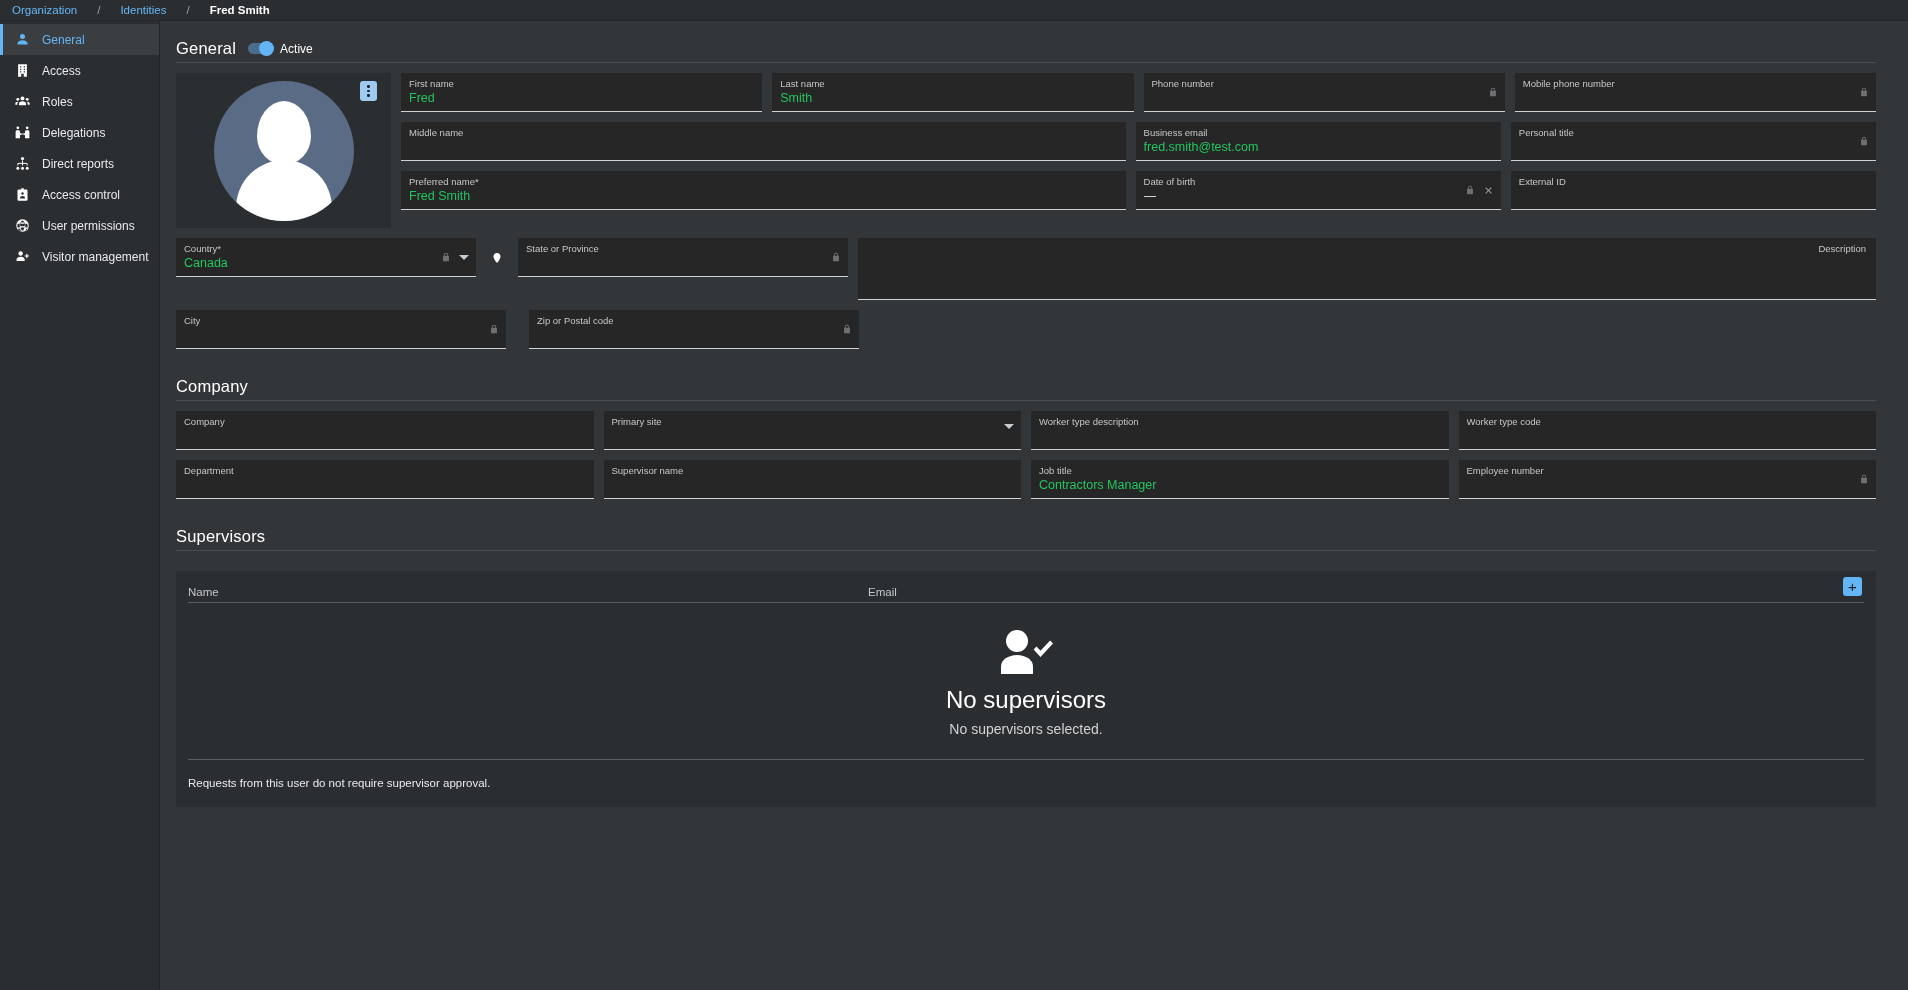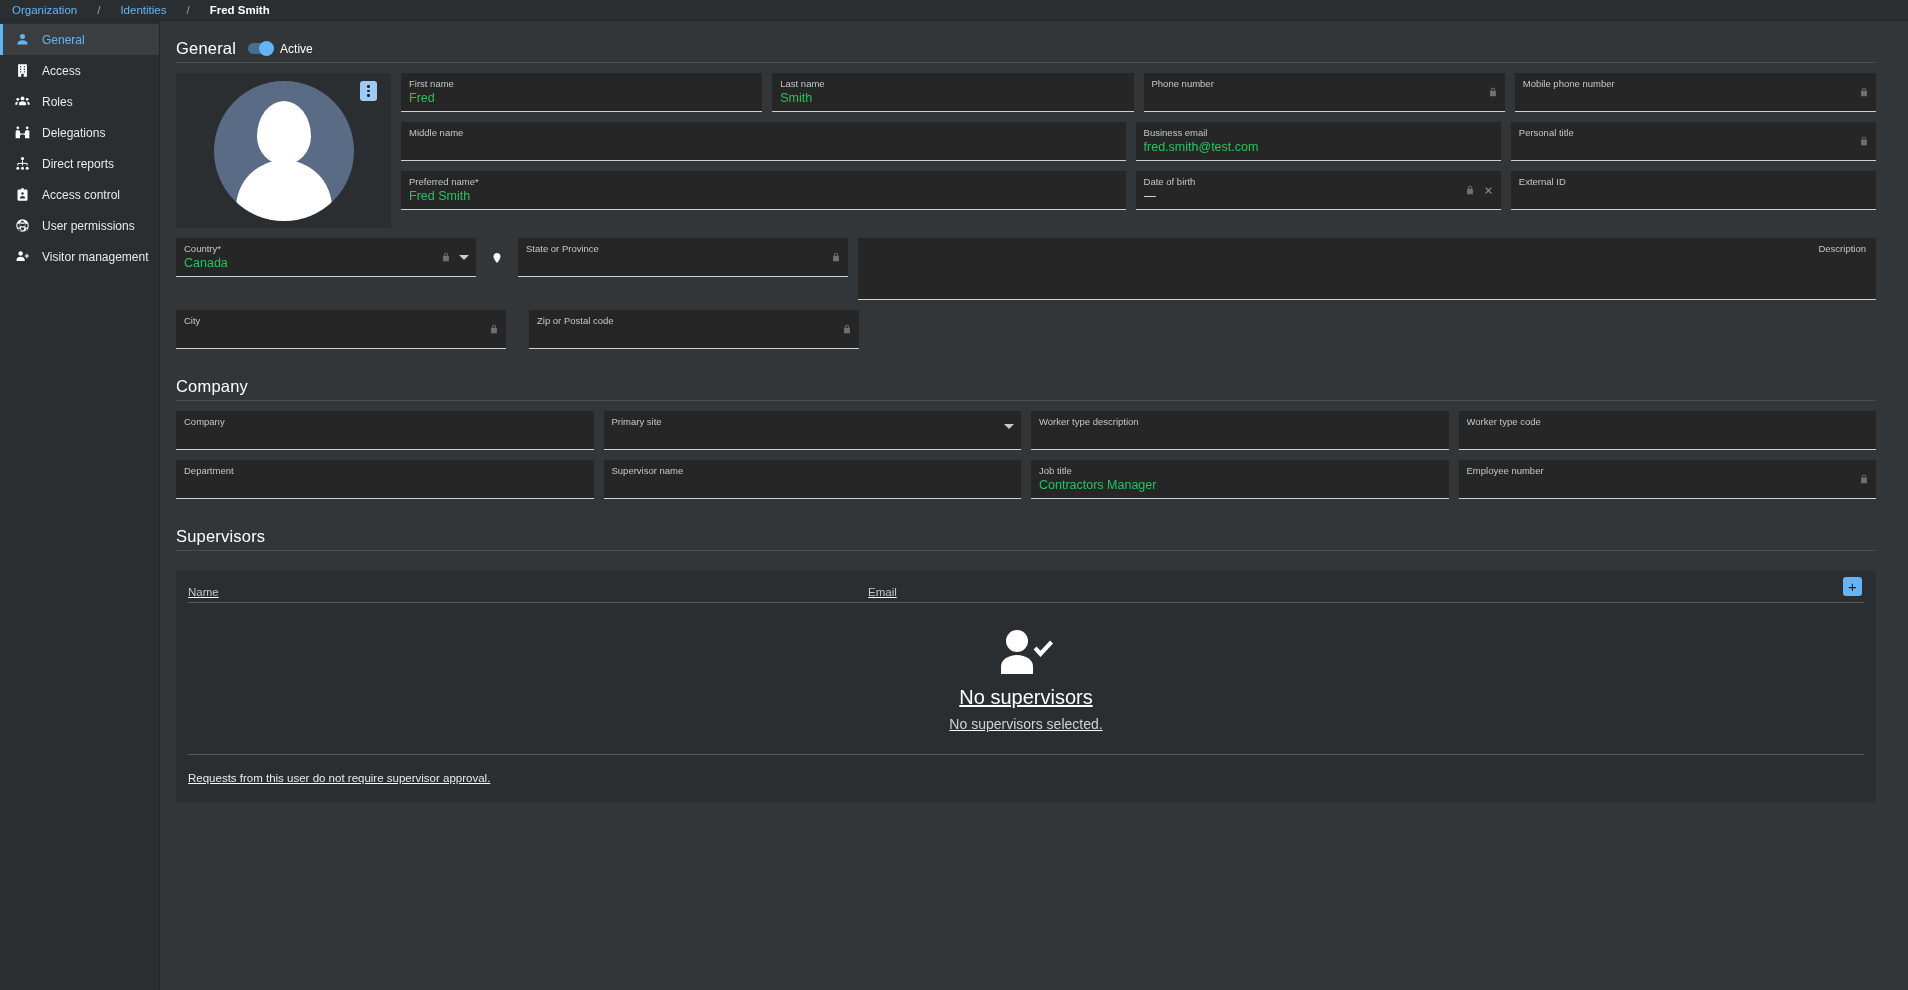--- a/index.html
+++ b/index.html
@@ -177,21 +177,20 @@
     padding: 4px 10px 0 8px;
     flex: 1 1 0;
     text-align: right;
   }
 
   
   .table-card {
     background: #2b2e30;
     margin-top: 20px;
     padding: 0 12px;
-    text-decoration: underline;
   }
   .th-row {
     display: flex; align-items: center;
     height: 32px;
     border-bottom: 1px solid #5a5e61;
     position: relative;
     padding-top: 10px;
   }
   .th { font-size: 11.5px; color: #c4c7c9; }
   .th.name { width: 680px; }
@@ -201,21 +200,21 @@
     background: #64b5f6; color: #1d2023;
     display: flex; align-items: center; justify-content: center;
     font-size: 15px; line-height: 1; cursor: pointer;
   }
   .empty-state {
     display: flex; flex-direction: column; align-items: center; justify-content: center;
     padding: 25px 0 22px;
   }
   .empty-icon { width: 66px; height: 50px; position: relative; margin-bottom: 6px; }
   .empty-icon svg { width: 66px; height: 50px; fill: #ffffff; }
-  .empty-title { font-size: 20px; color: #ffffff; margin-top: 2px; }
+  .empty-title { font-size: 24px; color: #ffffff; margin-top: 2px; }
   .empty-sub { font-size: 14px; color: #d0d2d4; margin-top: 7px; }
   .table-foot { border-top: 1px solid #5a5e61; padding: 13px 0 16px; }
   .foot-note { font-size: 11.5px; color: #e8eaed; }
 </style>
 </head>
 <body>
 
 <div class="breadcrumb">
   <span class="crumb-link">Organization</span>
   <span class="crumb-sep">/</span>

